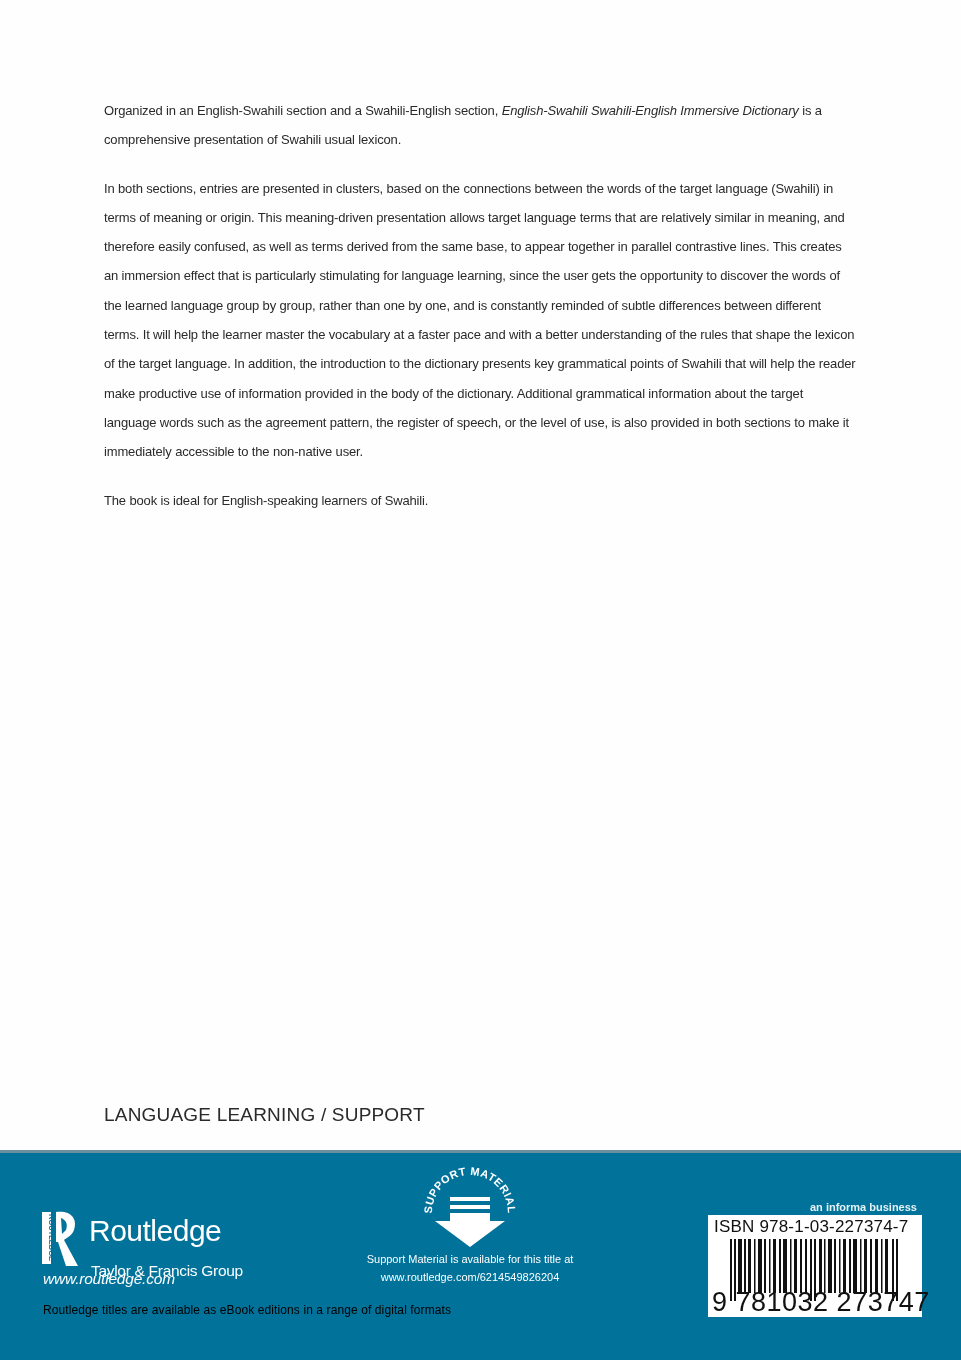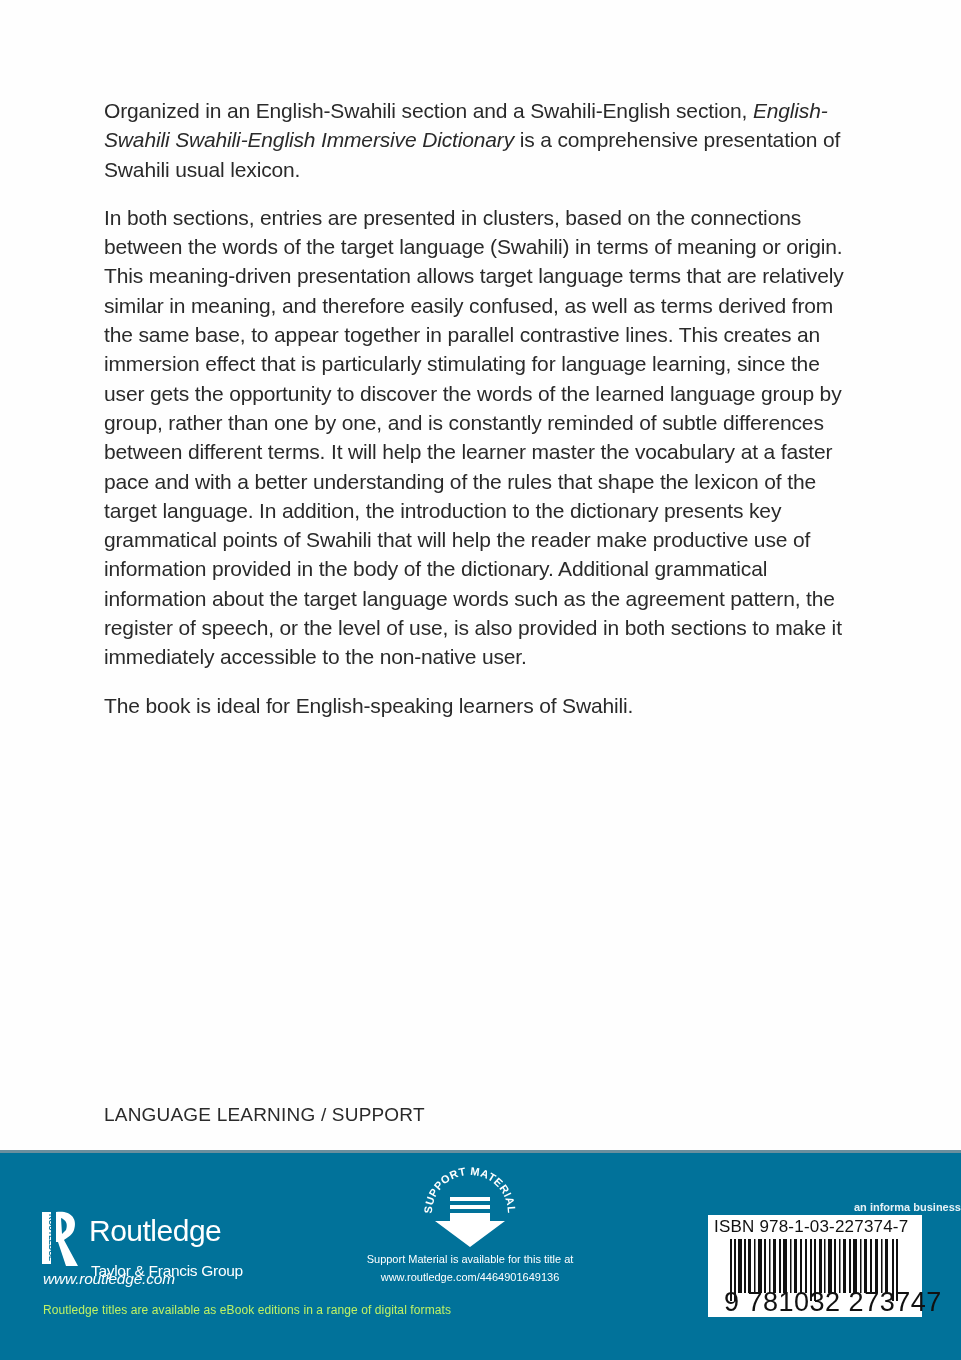--- a/index.html
+++ b/index.html
@@ -1,40 +1,40 @@
 <!DOCTYPE html>
 <html><head>
 <meta charset="utf-8">
 <style>
   html, body { margin: 0; padding: 0; }
   body {
     width: 961px; height: 1360px; position: relative; overflow: hidden;
     background: #fefefe; font-family: "Liberation Sans", sans-serif; color: #2a2a2a;
   }
   .content { position: absolute; left: 104px; top: 96px; width: 760px; }
-  .para { font-size: 21px; line-height: 29.3px; margin: 0 8px 19px 0; letter-spacing: -0.15px; }
+  .para { font-size: 13px; line-height: 29.3px; margin: 0 8px 19px 0; letter-spacing: -0.15px; }
   .para em { font-style: italic; }
   .para b { font-weight: bold; }
   .category { position: absolute; left: 104px; top: 1104px; font-size: 19px; letter-spacing: 0.2px; }
   .footer { position: absolute; left: 0; top: 1153px; width: 961px; height: 207px; background: #01729a; color: #fff; }
   .footer-line { position: absolute; left: 0; top: 1150px; width: 961px; height: 3px; background: #6a8f9e; }
   .logo { position: absolute; left: 42px; top: 57px; }
   .logo-mark { position: absolute; left: 0; top: 0; width: 40px; height: 58px; }
   .logo-name { position: absolute; left: 47px; top: 4px; font-size: 30px; white-space: nowrap; letter-spacing: -0.5px; }
   .logo-group { position: absolute; left: 49px; top: 52px; font-size: 15.5px; white-space: nowrap; letter-spacing: -0.3px; }
   .logo-url { position: absolute; left: 1px; top: 60px; font-size: 15.5px; white-space: nowrap; letter-spacing: -0.2px; font-style: italic; }
-  .ebook { position: absolute; left: 43px; top: 150px; font-size: 12px; color: #bef264; white-space: nowrap; letter-spacing: 0.1px; }
+  .ebook { position: absolute; left: 43px; top: 150px; font-size: 12px; color: #000000; white-space: nowrap; letter-spacing: 0.1px; }
   .support { position: absolute; left: 330px; top: 14px; width: 280px; text-align: center; }
   .support-icon { display: block; margin: 0 auto; }
   .support-text { font-size: 11px; line-height: 16px; margin-top: 2px; }
-  .informa { position: absolute; left: 810px; top: 48px; font-size: 11px; font-weight: bold; color: #e6f2f7; white-space: nowrap; margin-left: 44px; }
+  .informa { position: absolute; left: 810px; top: 48px; font-size: 11px; font-weight: bold; color: #e6f2f7; white-space: nowrap; }
   .barcode-box { position: absolute; left: 708px; top: 62px; width: 214px; height: 102px; background: #fff; color: #111; }
   .isbn { position: absolute; left: 6px; top: 2px; font-size: 17px; letter-spacing: 0.2px; white-space: nowrap; }
   .bars { position: absolute; left: 22px; top: 24px; }
-  .bc-digits { position: absolute; left: 16px; top: 72px; font-size: 27px; letter-spacing: 0.5px; white-space: nowrap; }
+  .bc-digits { position: absolute; left: 4px; top: 72px; font-size: 27px; letter-spacing: 0.5px; white-space: nowrap; }
 </style>
 </head>
 <body>
 
 <div class="content">
   <p class="para">
     <span>Organized in an English-Swahili section and a Swahili-English section, </span><em>English-Swahili Swahili-English Immersive Dictionary</em><span> is a comprehensive presentation of Swahili usual lexicon.</span>
   </p>
   <p class="para">In both sections, entries are presented in clusters, based on the connections between the words of the target language (Swahili) in terms of meaning or origin. This meaning-driven presentation allows target language terms that are relatively similar in meaning, and therefore easily confused, as well as terms derived from the same base, to appear together in parallel contrastive lines. This creates an immersion effect that is particularly stimulating for language learning, since the user gets the opportunity to discover the words of the learned language group by group, rather than one by one, and is constantly reminded of subtle differences between different terms. It will help the learner master the vocabulary at a faster pace and with a better understanding of the rules that shape the lexicon of the target language. In addition, the introduction to the dictionary presents key grammatical points of Swahili that will help the reader make productive use of information provided in the body of the dictionary. Additional grammatical information about the target language words such as the agreement pattern, the register of speech, or the level of use, is also provided in both sections to make it immediately accessible to the non-native user.</p>
   <p class="para" style="margin-bottom:30px">The book is ideal for English-speaking learners of Swahili.</p>
@@ -63,21 +63,21 @@
           <path id="arc" d="M22 46 A38 38 0 0 1 98 46"></path>
         </defs>
       <text font-size="11" font-weight="bold" fill="#fff" font-family="Liberation Sans, sans-serif" letter-spacing="0.5">
         <textPath href="#arc" startOffset="50%" text-anchor="middle">SUPPORT MATERIAL</textPath>
       </text>
       <rect x="40" y="30" width="40" height="4" fill="#fff"></rect>
       <rect x="40" y="38" width="40" height="4" fill="#fff"></rect>
       <path d="M40 46 L80 46 L80 54 L95 54 L60 80 L25 54 L40 54 Z" fill="#fff"></path>
     </svg>
     <div class="support-text">Support Material is available for this title at</div>
-    <div class="support-text">www.routledge.com/4464901649136</div>
+    <div class="support-text">www.routledge.com/6214549826204</div>
   </div>
 
   <div class="informa">an informa business</div>
   <div class="barcode-box">
     <div class="isbn">ISBN 978-1-03-227374-7</div>
     <svg class="bars" width="168" height="62" viewBox="0 0 168 62">
       <g fill="#111">
         <rect x="0" y="0" width="2" height="62"></rect>
           <rect x="4" y="0" width="2" height="62"></rect>
         <rect x="8" y="0" width="4" height="54"></rect>

